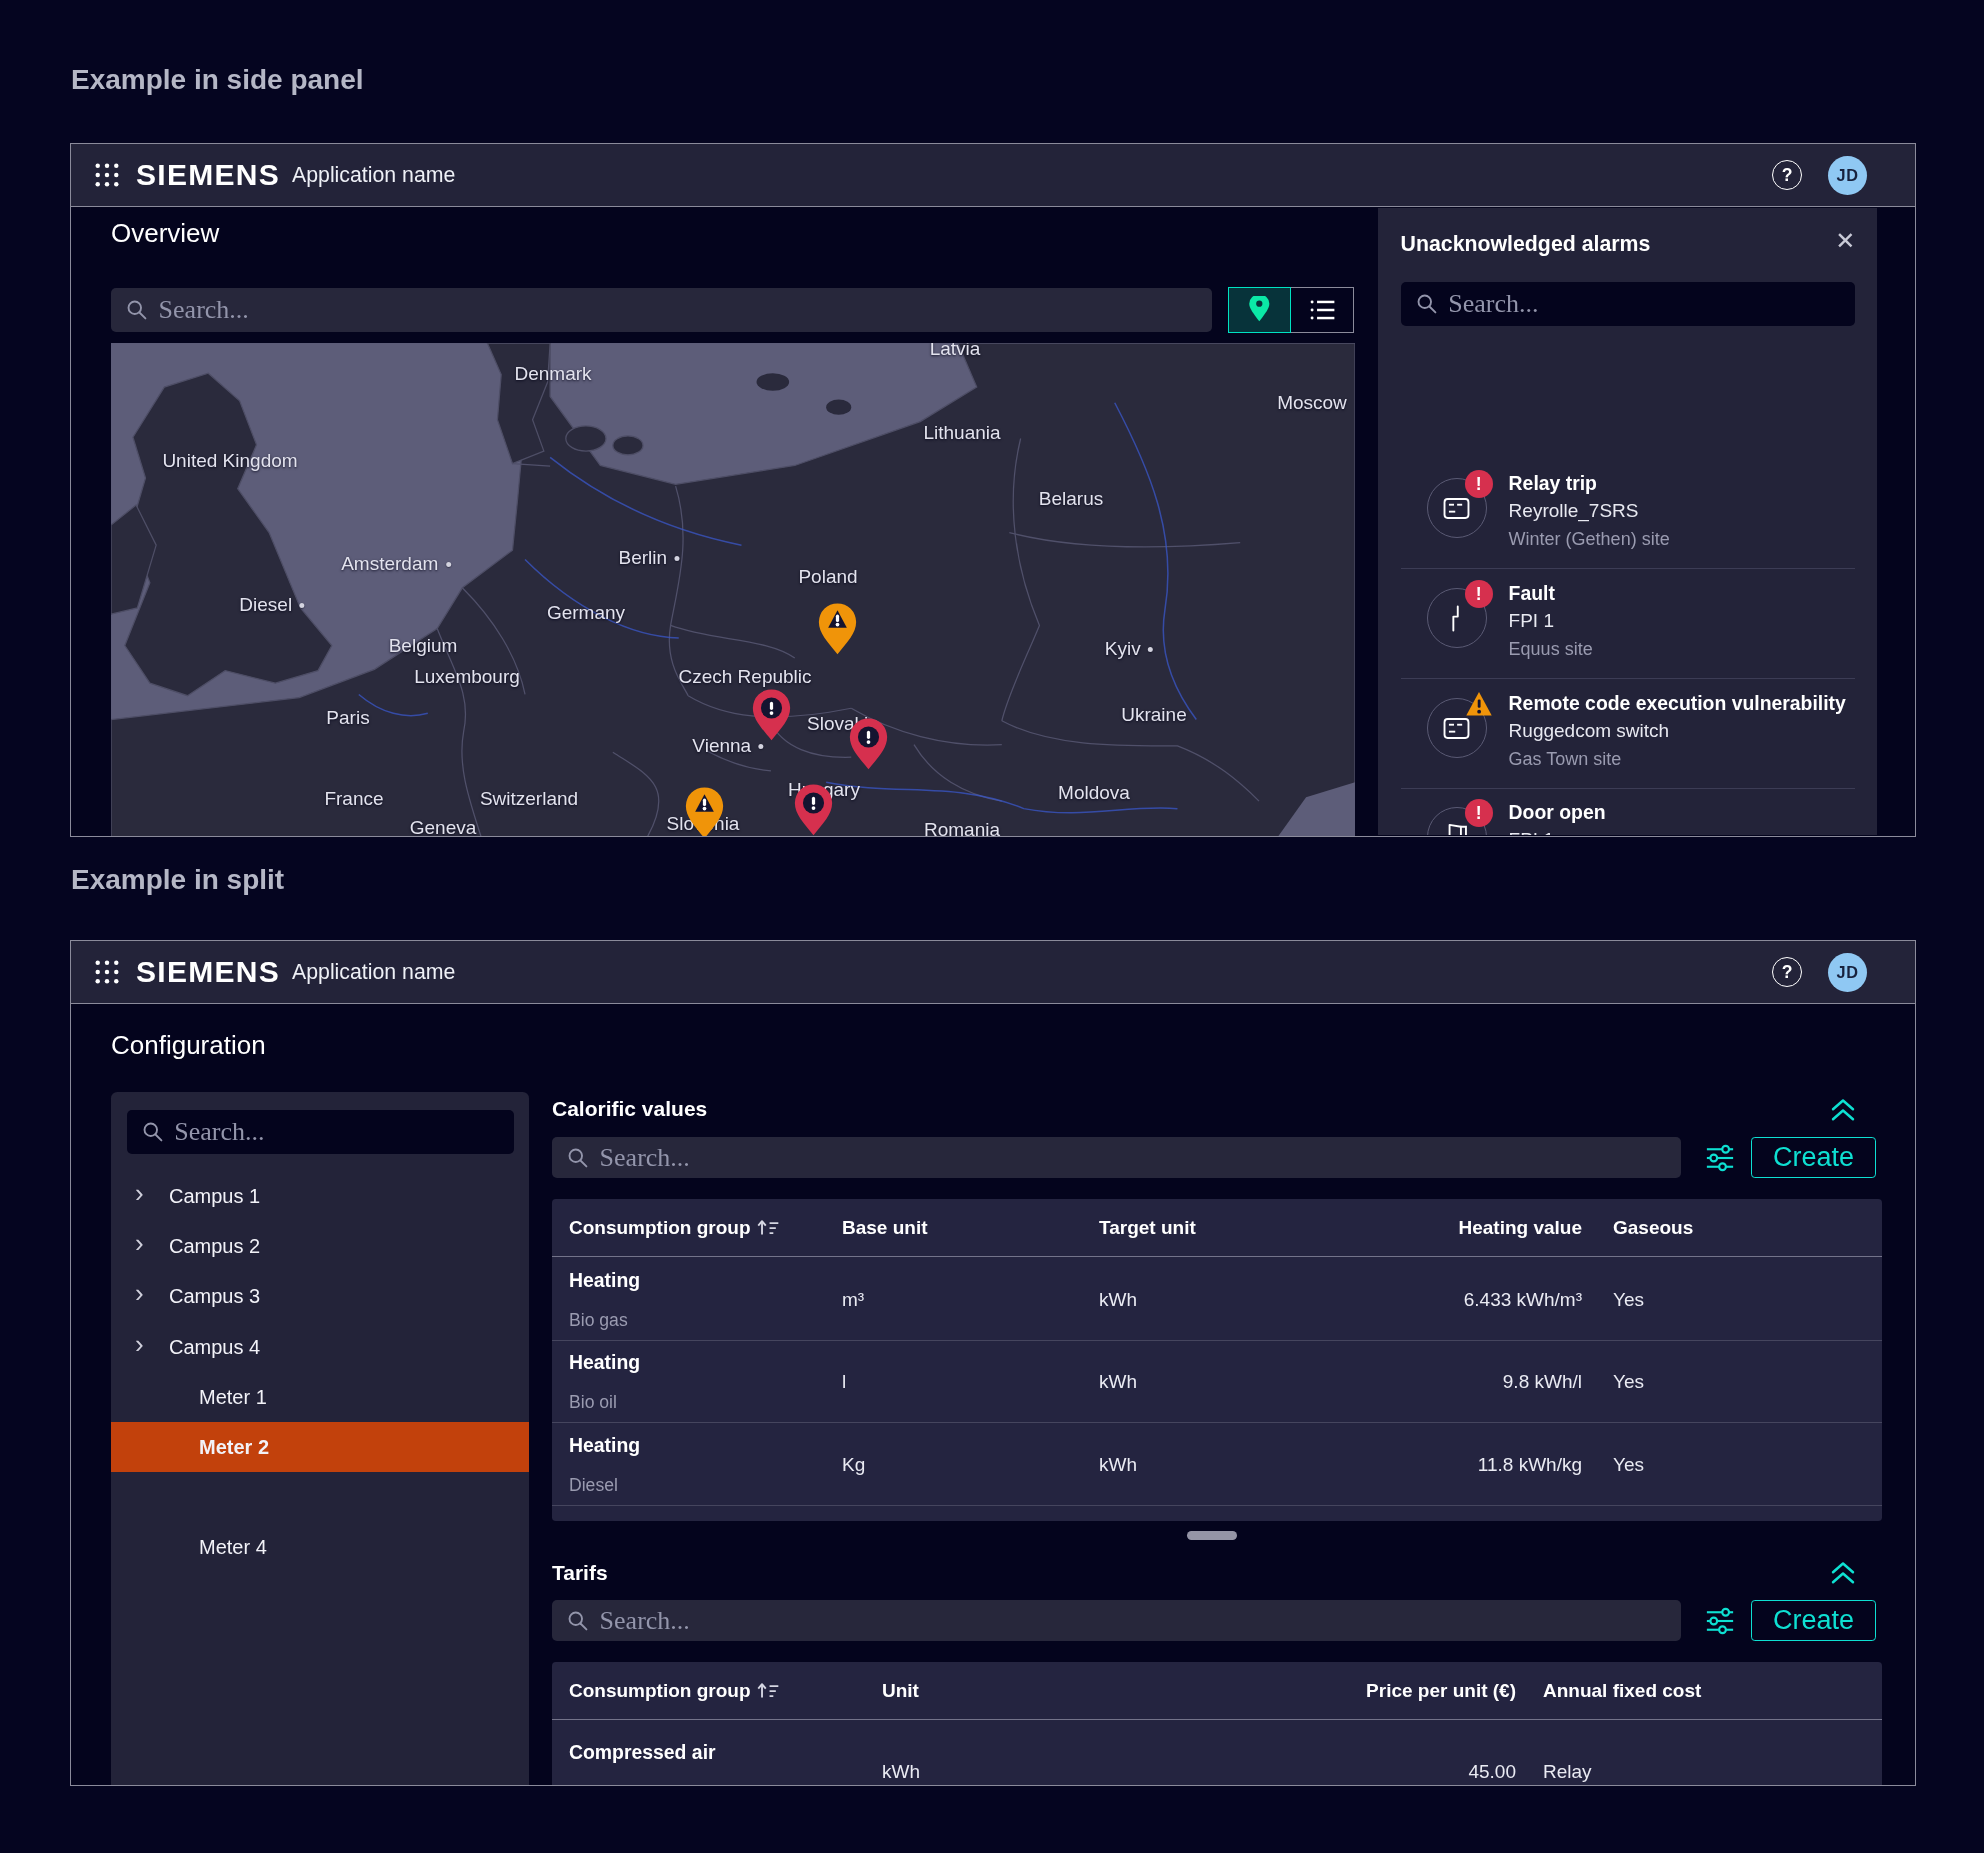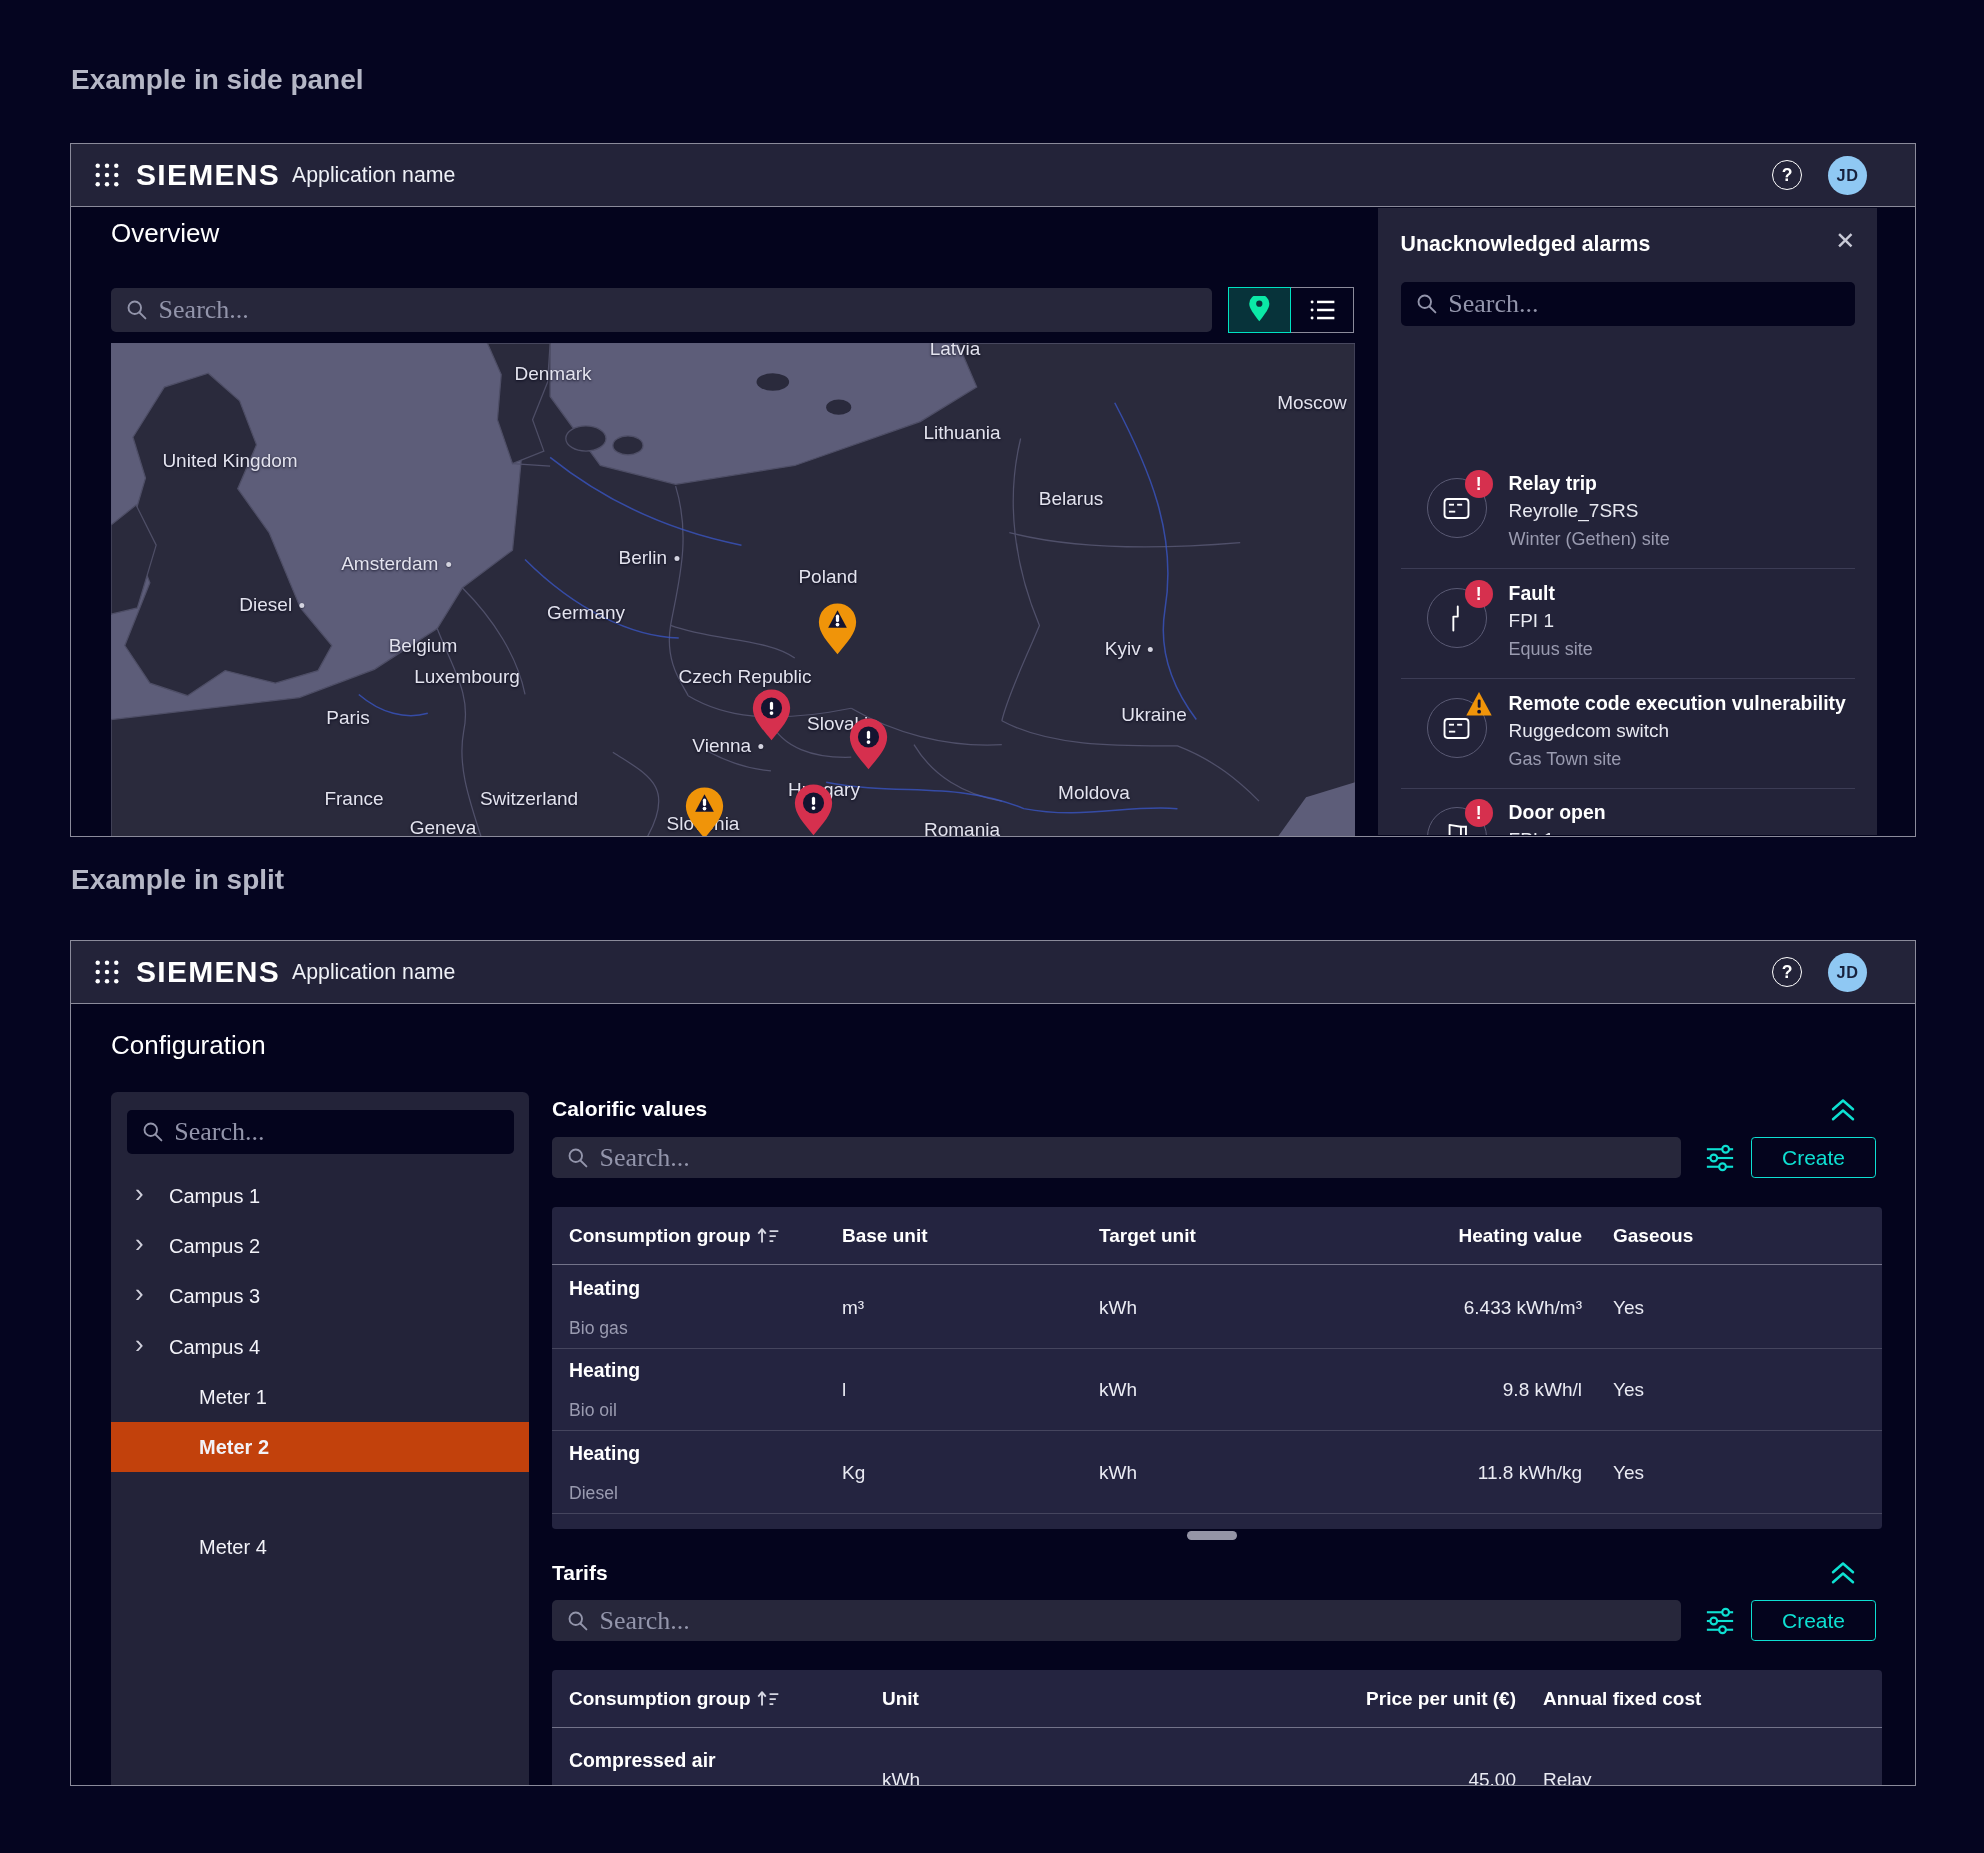--- a/index.html
+++ b/index.html
@@ -98,24 +98,24 @@
   .tree-item .lbl-campus { margin-left:58px; }
   .tree-item .lbl-meter  { margin-left:88px; }
   .tree-item.selected { background:#c2410c; font-weight:700; }
   
   .main2 { position:absolute; left:481px; top:151px; width:1330px; height:696px; }
   .sec-title { position:absolute; left:0; font-size:21px; font-weight:700; color:#fff; }
   .collapse-btn { position:absolute; right:25px; width:28px; height:25px; }
   .filter-btn { position:absolute; width:30px; height:30px; }
   .create-btn {
     position:absolute; width:125px; height:41px; border:1.9px solid #0ee0d2; border-radius:3.8px;
-    background:transparent; color:#0ee0d2; font-size:21px; font-weight:500;
+    background:transparent; color:#0ee0d2; font-size:27px; font-weight:500;
     font-family:"Liberation Sans", sans-serif; display:flex; align-items:center; justify-content:center;
   }
-  .data-table { position:absolute; left:0; width:1330px; background:#242440; border-radius:3.8px; overflow:hidden;margin-top:8px; }
+  .data-table { position:absolute; left:0; width:1330px; background:#242440; border-radius:3.8px; overflow:hidden; }
   .thead { position:absolute; left:0; top:0; width:100%; height:58px; border-bottom:1.9px solid #73738a; }
   .th { position:absolute; top:50%; transform:translateY(-50%); font-size:19px; font-weight:700; color:#fff; white-space:nowrap;
     display:flex; align-items:center; gap:6.3px; }
   .trow { position:absolute; left:0; width:100%; height:82px; }
   .trow.bordered { border-bottom:1.3px solid #45455e; }
   .cell { position:absolute; top:50%; transform:translateY(-50%); font-size:19px; color:#eaebf3; white-space:nowrap; }
   .cell-group { display:flex; flex-direction:column; gap:18px; transform:translateY(-50%); }
   .cell-group .g-title { font-size:19.4px; font-weight:700; color:#fff; }
   .cell-group .g-sub   { font-size:17.6px; color:#9a9bb0; }
   .cell.right { text-align:right; }

